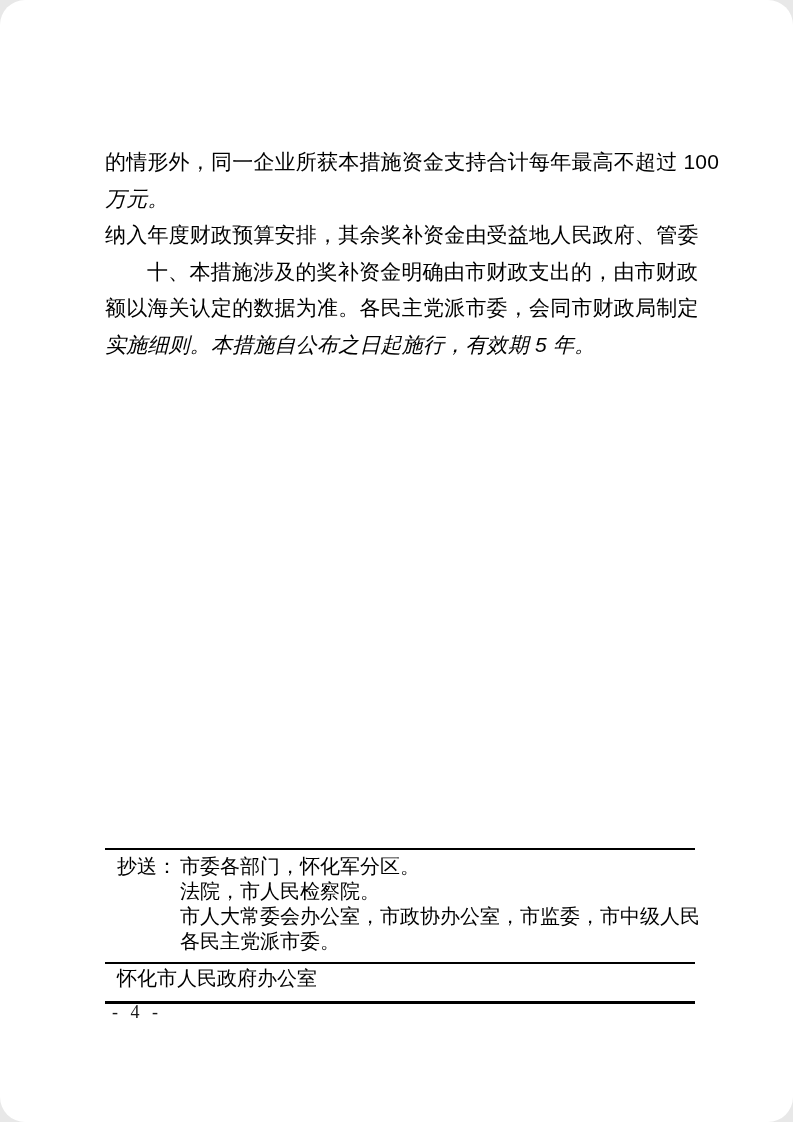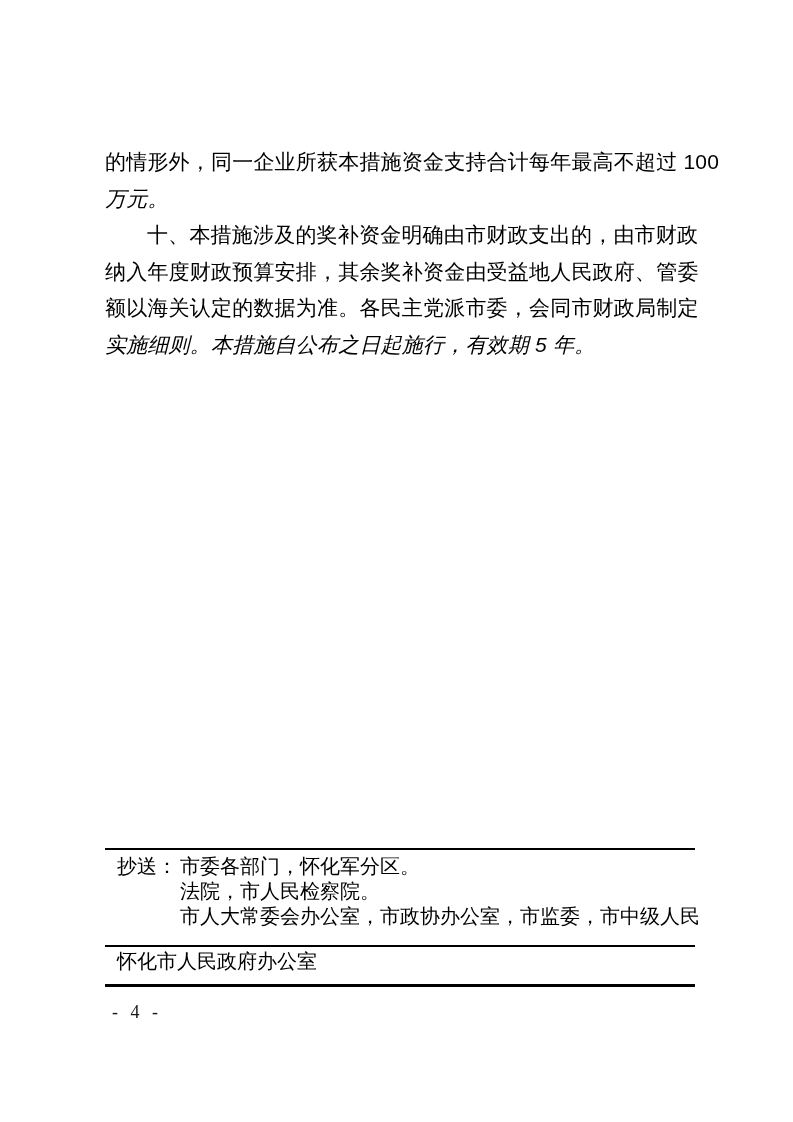--- a/index.html
+++ b/index.html
@@ -8,20 +8,21 @@
     background: #e8e8e8;
   }
   .page {
     position: relative;
     width: 793px;
     height: 1122px;
     background: #ffffff;
     color: #000000;
     font-family: "Liberation Sans", sans-serif;
     overflow: hidden;
+    border-radius: 25px;
   }
   
   .body-text {
     position: absolute;
     left: 105px;
     top: 144px;
     width: 586px;
     font-size: 21px;
     line-height: 36.6px;
     letter-spacing: 0.2px;
@@ -41,21 +42,21 @@
   
   .footer {
     position: absolute;
     left: 105px;
     top: 848px;
     width: 590px;
     font-size: 20px;
   }
   .cc-section {
     border-top: 2px solid #000;
-    padding: 4px 0 16px 0;
+    padding: 4px 0 8px 0;
   }
   .cc-row {
     line-height: 25px;
     padding-left: 12px;
     white-space: nowrap;
   }
   .cc-row.cont {
     padding-left: 75px;
   }
   .cc-label {
@@ -83,33 +84,34 @@
   }
 </style>
 </head>
 <body>
 
 <div class="page">
 
   <div class="body-text">
     <div class="body-line">的情形外，同一企业所获本措施资金支持合计每年最高不超过 100</div>
     <div class="body-line para-end">万元。</div>
+    <div class="body-line">纳入年度财政预算安排，其余奖补资金由受益地人民政府、管委</div>
     <div class="body-line para-indent">十、本措施涉及的奖补资金明确由市财政支出的，由市财政</div>
-    <div class="body-line">纳入年度财政预算安排，其余奖补资金由受益地人民政府、管委</div>
     <div class="body-line">额以海关认定的数据为准。各民主党派市委，会同市财政局制定</div>
     <div class="body-line para-end">实施细则。本措施自公布之日起施行，有效期 5 年。</div>
   </div>
 
   <div class="footer">
     <div class="cc-section">
       <div class="cc-row">
         <span class="cc-label">抄送：</span><span>市委各部门，怀化军分区。</span>
       </div>
       <div class="cc-row cont">法院，市人民检察院。</div>
       <div class="cc-row cont">市人大常委会办公室，市政协办公室，市监委，市中级人民</div>
+      <div class="cc-row cont">各民主党派市委。</div>
     </div>
     <div class="publisher-row">
       <span>怀化市人民政府办公室</span>
     </div>
   </div>
 
   <div class="page-number">- 4 -</div>
 
 </div>
 

